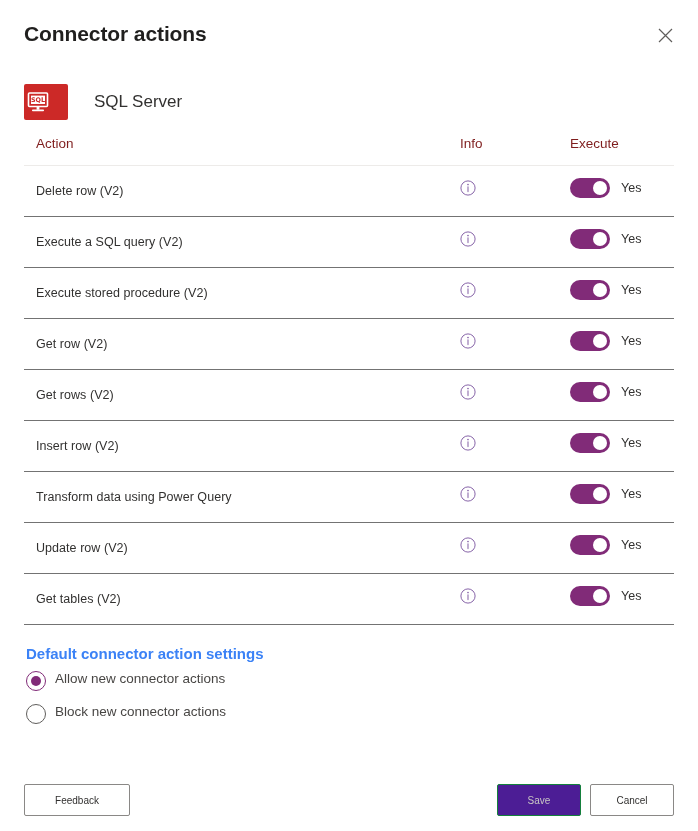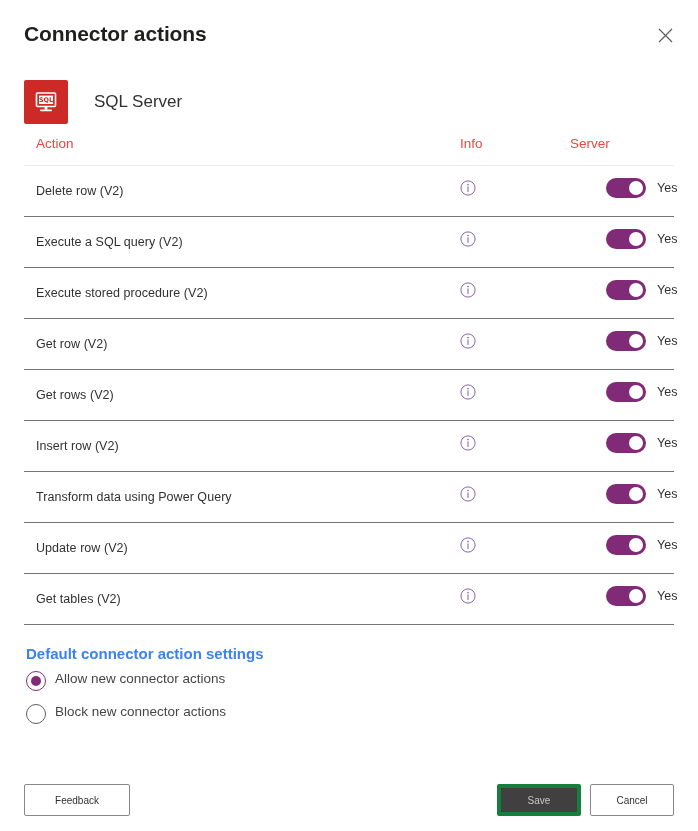--- a/index.html
+++ b/index.html
@@ -46,26 +46,25 @@
 
   
   .connector-row {
     display: flex;
     align-items: center;
     padding: 14px 24px 0 24px;
     height: 66px;
   }
   .connector-icon {
     width: 44px;
-    height: 44px;
+    height: 36px;
     background: #CC2927;
     border-radius: 2px;
     display: flex;
     align-items: center;
-    justify-content: center;
     flex: 0 0 auto;
   }
   .connector-icon svg { display: block; }
   .connector-name {
     margin-left: 26px;
     font-size: 17px;
     font-weight: normal;
     color: #323130;
     line-height: 22px;
   }
@@ -80,21 +79,21 @@
     table-layout: fixed;
   }
   .tbl col.c-action { width: 406px; }
   .tbl col.c-info   { width: 110px; }
   .tbl col.c-allow  { width: 134px; }
 
   .tbl thead th {
     text-align: left;
     font-size: 13.5px;
     font-weight: normal;
-    color: #ef4444;
+    color: #7f1d1d;
     padding: 8px 0 14px 12px;
     border-bottom: 1px solid #edebe9;
     vertical-align: bottom;
   }
   .tbl thead th.th-info  { padding-left: 30px; }
   .tbl thead th.th-allow { padding-left: 30px; }
 
   .tbl tbody td {
     border-bottom: 1px solid #737373;
     height: 51px;
@@ -116,21 +115,20 @@
     position: relative;
     top: -3px;
   }
   .info-icon svg { display: block; }
 
   .allow-cell {
     display: flex;
     align-items: center;
     position: relative;
     top: -3px;
-    margin-left: 36px;
   }
   .toggle {
     width: 40px;
     height: 20px;
     border-radius: 10px;
     background: #812B78;
     position: relative;
     flex: 0 0 auto;
     cursor: pointer;
     border: none;
@@ -210,22 +208,22 @@
     font-family: "Liberation Sans", sans-serif;
     border-radius: 2px;
     cursor: pointer;
     background: #ffffff;
     border: 1px solid #8a8886;
     color: #323130;
   }
   .btn-feedback { min-width: 106px; }
   .spacer { flex: 1 1 auto; }
   .btn-save {
-    background: #404040;
-    border: 4px solid #15803d;
+    background: #4c1d95;
+    border: 1px solid #15803d;
     color: #c8c6c4;
     cursor: default;
     min-width: 84px;
     margin-right: 9px;
   }
   .btn-cancel { min-width: 84px; }
 </style>
 </head>
 <body>
 
@@ -257,21 +255,21 @@
   <table class="tbl">
     <colgroup>
       <col class="c-action">
         <col class="c-info">
         <col class="c-allow">
     </colgroup>
     <thead>
       <tr>
         <th class="th-action">Action</th>
         <th class="th-info">Info</th>
-        <th class="th-allow">Server</th>
+        <th class="th-allow">Execute</th>
       </tr>
     </thead>
     <tbody id="table-body">
         <tr>
           <td class="td-action">Delete row (V2)</td>
           <td class="td-info"><span class="info-icon">
               <svg width="16" height="16" viewBox="0 0 16 16">
                 <circle cx="8" cy="8" r="7.1" fill="none" stroke="#8764a8" stroke-width="1"></circle>
                 <circle cx="8" cy="4.5" r="0.85" fill="#8764a8"></circle>
                 <path d="M8 6.8 L8 11.6" stroke="#8764a8" stroke-width="1.05" stroke-linecap="round"></path>

